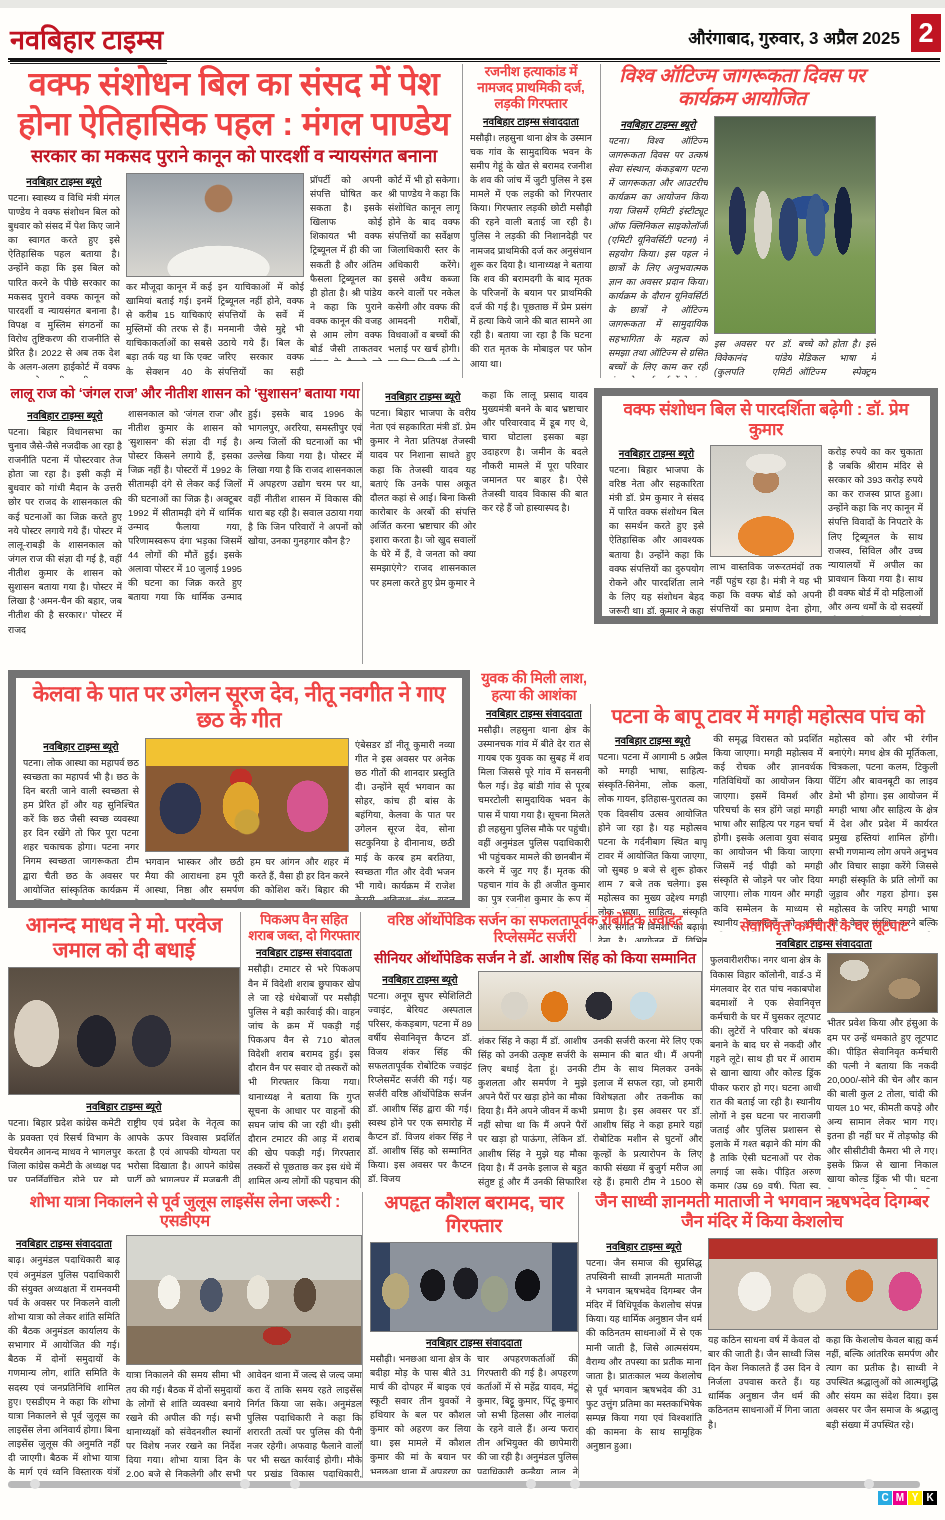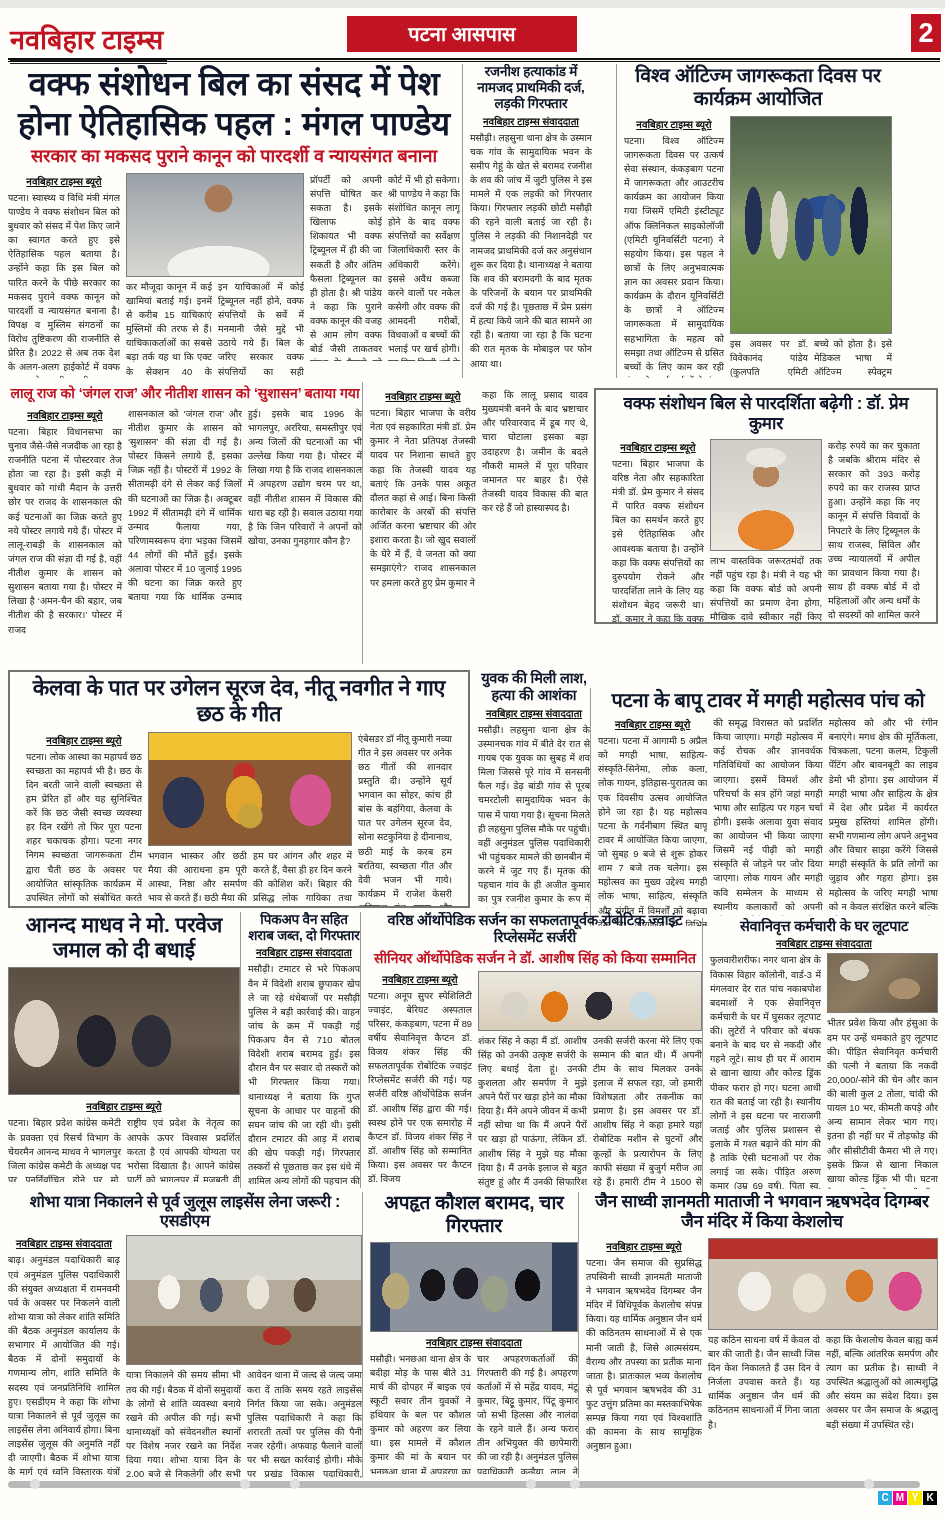--- a/index.html
+++ b/index.html
@@ -10,29 +10,29 @@
   
   .masthead { position:absolute; left:10px; top:12px; font-size:27px; font-weight:bold; color:#c01422; border-bottom:4px double #1b1b1b; padding:0 4px 3px 0; }
   .section-box { position:absolute; left:347px; top:8px; width:230px; height:36px; background:#c01422; color:#fff; font-size:20px; font-weight:bold; text-align:center; line-height:36px; }
   .dateline { position:absolute; left:590px; top:18px; width:310px; text-align:right; font-size:17px; font-weight:bold; color:#111; }
   .pagenum { position:absolute; left:911px; top:6px; width:30px; height:38px; background:#c01422; color:#fff; font-size:27px; font-weight:bold; text-align:center; line-height:38px; }
   .hrule { position:absolute; left:8px; top:50px; width:932px; height:4px; border-top:2px solid #111; border-bottom:1px solid #111; }
 
   
   .art { position:absolute; overflow:hidden; }
   .vl { border-left:1px solid #9a9a9a; padding-left:7px; }
-  .hl { font-weight:bold; color:#0f172a; text-align:center; line-height:1.2; letter-spacing:-0.2px; }
+  .hl { font-weight:bold; color:#ef4444; text-align:center; line-height:1.2; letter-spacing:-0.2px; }
   .sub { font-weight:bold; color:#c01422; text-align:center; line-height:1.2; margin-top:3px; }
   .byline { font-weight:bold; font-size:10px; color:#111; text-align:center; text-decoration:underline; margin:1px 0 3px; white-space:nowrap; overflow:hidden; }
   .cols { display:flex; gap:6px; align-items:stretch; }
   .col { flex:1; min-width:0; }
   .txt { font-size:9.3px; line-height:1.52; text-align:justify; color:#191919; overflow:hidden; }
   .stack { display:flex; flex-direction:column; min-width:0; }
   .photo { width:100%; border:1px solid #7d7d7d; background:#c9c9c4; flex:none; }
-  .redbox { border:2px solid #737373; padding:4px 16px; overflow:hidden; background:#fffefb; }
+  .redbox { border:8px solid #737373; padding:4px 7px; overflow:hidden; background:#fffefb; }
 
   
   .ph-mangal { background:
     radial-gradient(circle at 52% 24%, #a87a58 0 11%, rgba(0,0,0,0) 12%),
     radial-gradient(ellipse 48% 36% at 52% 92%, #f2f1ec 0 60%, rgba(0,0,0,0) 61%),
     linear-gradient(180deg,#99a0a6 0%,#b7bbbd 45%,#d8d6d0 100%); }
   .ph-autism { background:
     radial-gradient(ellipse 9% 26% at 14% 48%, #243054 0 60%, rgba(0,0,0,0) 61%),
     radial-gradient(ellipse 9% 26% at 30% 50%, #d8d4c8 0 60%, rgba(0,0,0,0) 61%),
     radial-gradient(ellipse 10% 24% at 46% 52%, #2c4270 0 60%, rgba(0,0,0,0) 61%),
@@ -93,21 +93,21 @@
   .dot { position:absolute; top:-2px; width:10px; height:10px; border-radius:50%; background:#dfdfdf; }
   .cmyk { position:absolute; left:878px; top:1483px; display:flex; gap:1px; }
   .cmyk span { width:14px; height:14px; font-size:10px; font-weight:bold; color:#fff; text-align:center; line-height:14px; }
 </style>
 </head>
 <body>
 
 <div class="page">
 
   <div class="masthead">नवबिहार टाइम्स</div>
-  <div class="section-box">पटना आसपास</div>
+  <div class="dateline">औरंगाबाद, गुरुवार, 3 अप्रैल 2025</div>
   <div class="pagenum">2</div>
   <div class="hrule"></div>
 
   <section class="art" style="left:8px;top:56px;width:452px;height:314px;">
     <h1 class="hl" style="font-size:33px;">वक्फ संशोधन बिल का संसद में पेश होना ऐतिहासिक पहल : मंगल पाण्डेय</h1>
     <h2 class="sub" style="font-size:18px;">सरकार का मकसद पुराने कानून को पारदर्शी व न्यायसंगत बनाना</h2>
     <div class="cols" style="margin-top:5px;height:188px;">
       <div class="col" style="flex:0 0 112px;">
         <div class="byline">नवबिहार टाइम्स ब्यूरो</div>
         <div class="txt">पटना। स्वास्थ्य व विधि मंत्री मंगल पाण्डेय ने वक्फ संशोधन बिल को बुधवार को संसद में पेश किए जाने का स्वागत करते हुए इसे ऐतिहासिक पहल बताया है। उन्होंने कहा कि इस बिल को पारित करने के पीछे सरकार का मकसद पुराने वक्फ कानून को पारदर्शी व न्यायसंगत बनाना है। विपक्ष व मुस्लिम संगठनों का विरोध तुष्टिकरण की राजनीति से प्रेरित है। 2022 से अब तक देश के अलग-अलग हाईकोर्ट में वक्फ एक्ट से जुड़ी करीब 120 याचिकाएं दायर</div>
@@ -123,21 +123,21 @@
       <div class="col txt">कोर्ट में भी हो सकेगा। श्री पाण्डेय ने कहा कि संशोधित कानून लागू होने के बाद वक्फ संपत्तियों का सर्वेक्षण जिलाधिकारी स्तर के अधिकारी करेंगे। इससे अवैध कब्जा करने वालों पर नकेल कसेगी और वक्फ की आमदनी गरीबों, विधवाओं व बच्चों की भलाई पर खर्च होगी। यह बिल किसी धर्म के खिलाफ नहीं बल्कि पारदर्शिता लाने के लिए एक बड़ा कदम है।</div>
     </div>
   </section>
 
   <section class="art vl" style="left:462px;top:56px;width:130px;height:314px;">
     <h1 class="hl" style="font-size:13.5px;">रजनीश हत्याकांड में नामजद प्राथमिकी दर्ज, लड़की गिरफ्तार</h1>
     <div class="byline">नवबिहार टाइम्स संवाददाता</div>
     <div class="txt">मसौढ़ी। लहसुना थाना क्षेत्र के उस्मान चक गांव के सामुदायिक भवन के समीप गेहूं के खेत से बरामद रजनीश के शव की जांच में जुटी पुलिस ने इस मामले में एक लड़की को गिरफ्तार किया। गिरफ्तार लड़की छोटी मसौढ़ी की रहने वाली बताई जा रही है। पुलिस ने लड़की की निशानदेही पर नामजद प्राथमिकी दर्ज कर अनुसंधान शुरू कर दिया है। थानाध्यक्ष ने बताया कि शव की बरामदगी के बाद मृतक के परिजनों के बयान पर प्राथमिकी दर्ज की गई है। पूछताछ में प्रेम प्रसंग में हत्या किये जाने की बात सामने आ रही है। बताया जा रहा है कि घटना की रात मृतक के मोबाइल पर फोन आया था।</div>
   </section>
 
-  <section class="art vl" style="left:616px;top:56px;width:276px;height:314px;">
+  <section class="art vl" style="left:600px;top:56px;width:276px;height:314px;font-style:italic;">
     <h1 class="hl" style="font-size:19.5px;">विश्व ऑटिज्म जागरूकता दिवस पर कार्यक्रम आयोजित</h1>
     <div class="cols" style="margin-top:5px;height:278px;">
       <div class="col" style="flex:0 0 100px;">
         <div class="byline">नवबिहार टाइम्स ब्यूरो</div>
         <div class="txt">पटना। विश्व ऑटिज्म जागरूकता दिवस पर उत्कर्ष सेवा संस्थान, कंकड़बाग पटना में जागरूकता और आउटरीच कार्यक्रम का आयोजन किया गया जिसमें एमिटी इंस्टीट्यूट ऑफ क्लिनिकल साइकोलॉजी (एमिटी यूनिवर्सिटी पटना) ने सहयोग किया। इस पहल ने छात्रों के लिए अनुभवात्मक ज्ञान का अवसर प्रदान किया। कार्यक्रम के दौरान यूनिवर्सिटी के छात्रों ने ऑटिज्म जागरूकता में सामुदायिक सहभागिता के महत्व को समझा तथा ऑटिज्म से ग्रसित बच्चों के लिए काम कर रही संस्था के कार्यकर्ताओं से संवाद किया। विशेषज्ञों ने प्रारंभिक पहचान व थेरेपी पर चर्चा करते हुए अभिभावकों को जागरूक रहने की सलाह दी। संस्थान के निदेशक ने कहा कि समय पर पहचान से बच्चों का समग्र विकास संभव है। इस अवसर पर ऑटिज्म ग्रसित बच्चों ने सांस्कृतिक प्रस्तुति भी दी। आयोजन में बड़ी संख्या में अभिभावक शामिल हुए। एमिटी और उत्कर्ष के संयुक्त प्रयास की सभी ने सराहना की। अंत में धन्यवाद ज्ञापन किया गया।</div>
       </div>
       <div class="stack" style="flex:1;">
         <div class="photo ph-autism" style="height:218px;"></div>
         <div class="cols" style="margin-top:3px;flex:1;">
           <div class="col txt">इस अवसर पर डॉ. विवेकानंद पांडेय (कुलपति एमिटी यूनिवर्सिटी) ने कहा कि ऑटिज्म एक न्यूरो डेवलपमेंटल स्थिति है जो जन्म से ही किसी</div>
@@ -200,21 +200,21 @@
       <div class="col txt">एंबेसडर डॉ नीतू कुमारी नव्या गीत ने इस अवसर पर अनेक छठ गीतों की शानदार प्रस्तुति दी। उन्होंने सूर्य भगवान का सोहर, कांच ही बांस के बहंगिया, केलवा के पात पर उगेलन सूरज देव, सोना सटकुनिया हे दीनानाथ, छठी माई के करब हम बरतिया, स्वच्छता गीत और देवी भजन भी गाये। कार्यक्रम में राजेश केसरी अबिनाश बंधु राहुल और चंदन राजा ने भी लोकगीतों की प्रस्तुति दी। सभी गायक कलाकारों के साथ कैसियो पर संजय मिश्रा, ढोलक पर अमरनाथ और पैड पर अभिषेक कुमार ने संगत किया।</div>
     </div>
   </section>
 
   <section class="art" style="left:478px;top:662px;width:112px;height:238px;">
     <h1 class="hl" style="font-size:14.5px;text-align:center;">युवक की मिली लाश, हत्या की आशंका</h1>
     <div class="byline">नवबिहार टाइम्स संवाददाता</div>
     <div class="txt">मसौढ़ी। लहसुना थाना क्षेत्र के उस्मानचक गांव में बीते देर रात से गायब एक युवक का सुबह में शव मिला जिससे पूरे गांव में सनसनी फैल गई। डेढ़ बांडी गांव से पूरब चमरटोली सामुदायिक भवन के पास में पाया गया है। सूचना मिलते ही लहसुना पुलिस मौके पर पहुंची। वहीं अनुमंडल पुलिस पदाधिकारी भी पहुंचकर मामले की छानबीन में करने में जुट गए हैं। मृतक की पहचान गांव के ही अजीत कुमार का पुत्र रजनीश कुमार के रूप में हुई है। लोगों ने बताया कि 9 बजे रात से घर से गायब था जिसकी काफी खोजबीन की जा रही थी।</div>
   </section>
 
-  <section class="art vl" style="left:590px;top:680px;width:348px;height:238px;">
+  <section class="art vl" style="left:590px;top:696px;width:348px;height:238px;">
     <h1 class="hl" style="font-size:20px;">पटना के बापू टावर में मगही महोत्सव पांच को</h1>
     <div class="cols" style="margin-top:4px;height:200px;">
       <div class="col">
         <div class="byline">नवबिहार टाइम्स ब्यूरो</div>
         <div class="txt">पटना। पटना में आगामी 5 अप्रैल को मगही भाषा, साहित्य-संस्कृति-सिनेमा, लोक कला, लोक गायन, इतिहास-पुरातत्व का एक दिवसीय उत्सव आयोजित होने जा रहा है। यह महोत्सव पटना के गर्दनीबाग स्थित बापू टावर में आयोजित किया जाएगा, जो सुबह 9 बजे से शुरू होकर शाम 7 बजे तक चलेगा। इस महोत्सव का मुख्य उद्देश्य मगही लोक भाषा, साहित्य, संस्कृति और संगीत में विमर्शों को बढ़ावा देना है। आयोजन में विभिन्न सांस्कृतिक और बौद्धिक कार्यक्रमों के जरिए मगही</div>
       </div>
       <div class="col txt">की समृद्ध विरासत को प्रदर्शित किया जाएगा। मगही महोत्सव में कई रोचक और ज्ञानवर्धक गतिविधियों का आयोजन किया जाएगा। इसमें विमर्श और परिचर्चा के सत्र होंगे जहां मगही भाषा और साहित्य पर गहन चर्चा होगी। इसके अलावा युवा संवाद का आयोजन भी किया जाएगा जिसमें नई पीढ़ी को मगही संस्कृति से जोड़ने पर जोर दिया जाएगा। लोक गायन और मगही कवि सम्मेलन के माध्यम से स्थानीय कलाकारों को अपनी प्रतिभा प्रदर्शित करने का मौका मिलेगा। साथ ही अभिभाषण और लोक नृत्य जैसे कार्यक्रम इस</div>
       <div class="col txt">महोत्सव को और भी रंगीन बनाएंगे। मगध क्षेत्र की मूर्तिकला, चित्रकला, पटना कलम, टिकुली पेंटिंग और बावनबूटी का लाइव डेमो भी होगा। इस आयोजन में मगही भाषा और साहित्य के क्षेत्र में देश और प्रदेश में कार्यरत प्रमुख हस्तियां शामिल होंगी। सभी गणमान्य लोग अपने अनुभव और विचार साझा करेंगे जिससे मगही संस्कृति के प्रति लोगों का जुड़ाव और गहरा होगा। इस महोत्सव के जरिए मगही भाषा को न केवल संरक्षित करने बल्कि इसे व्यापक स्तर पर प्रचारित करने का प्रयास किया जा रहा है।</div>
     </div>
   </section>

